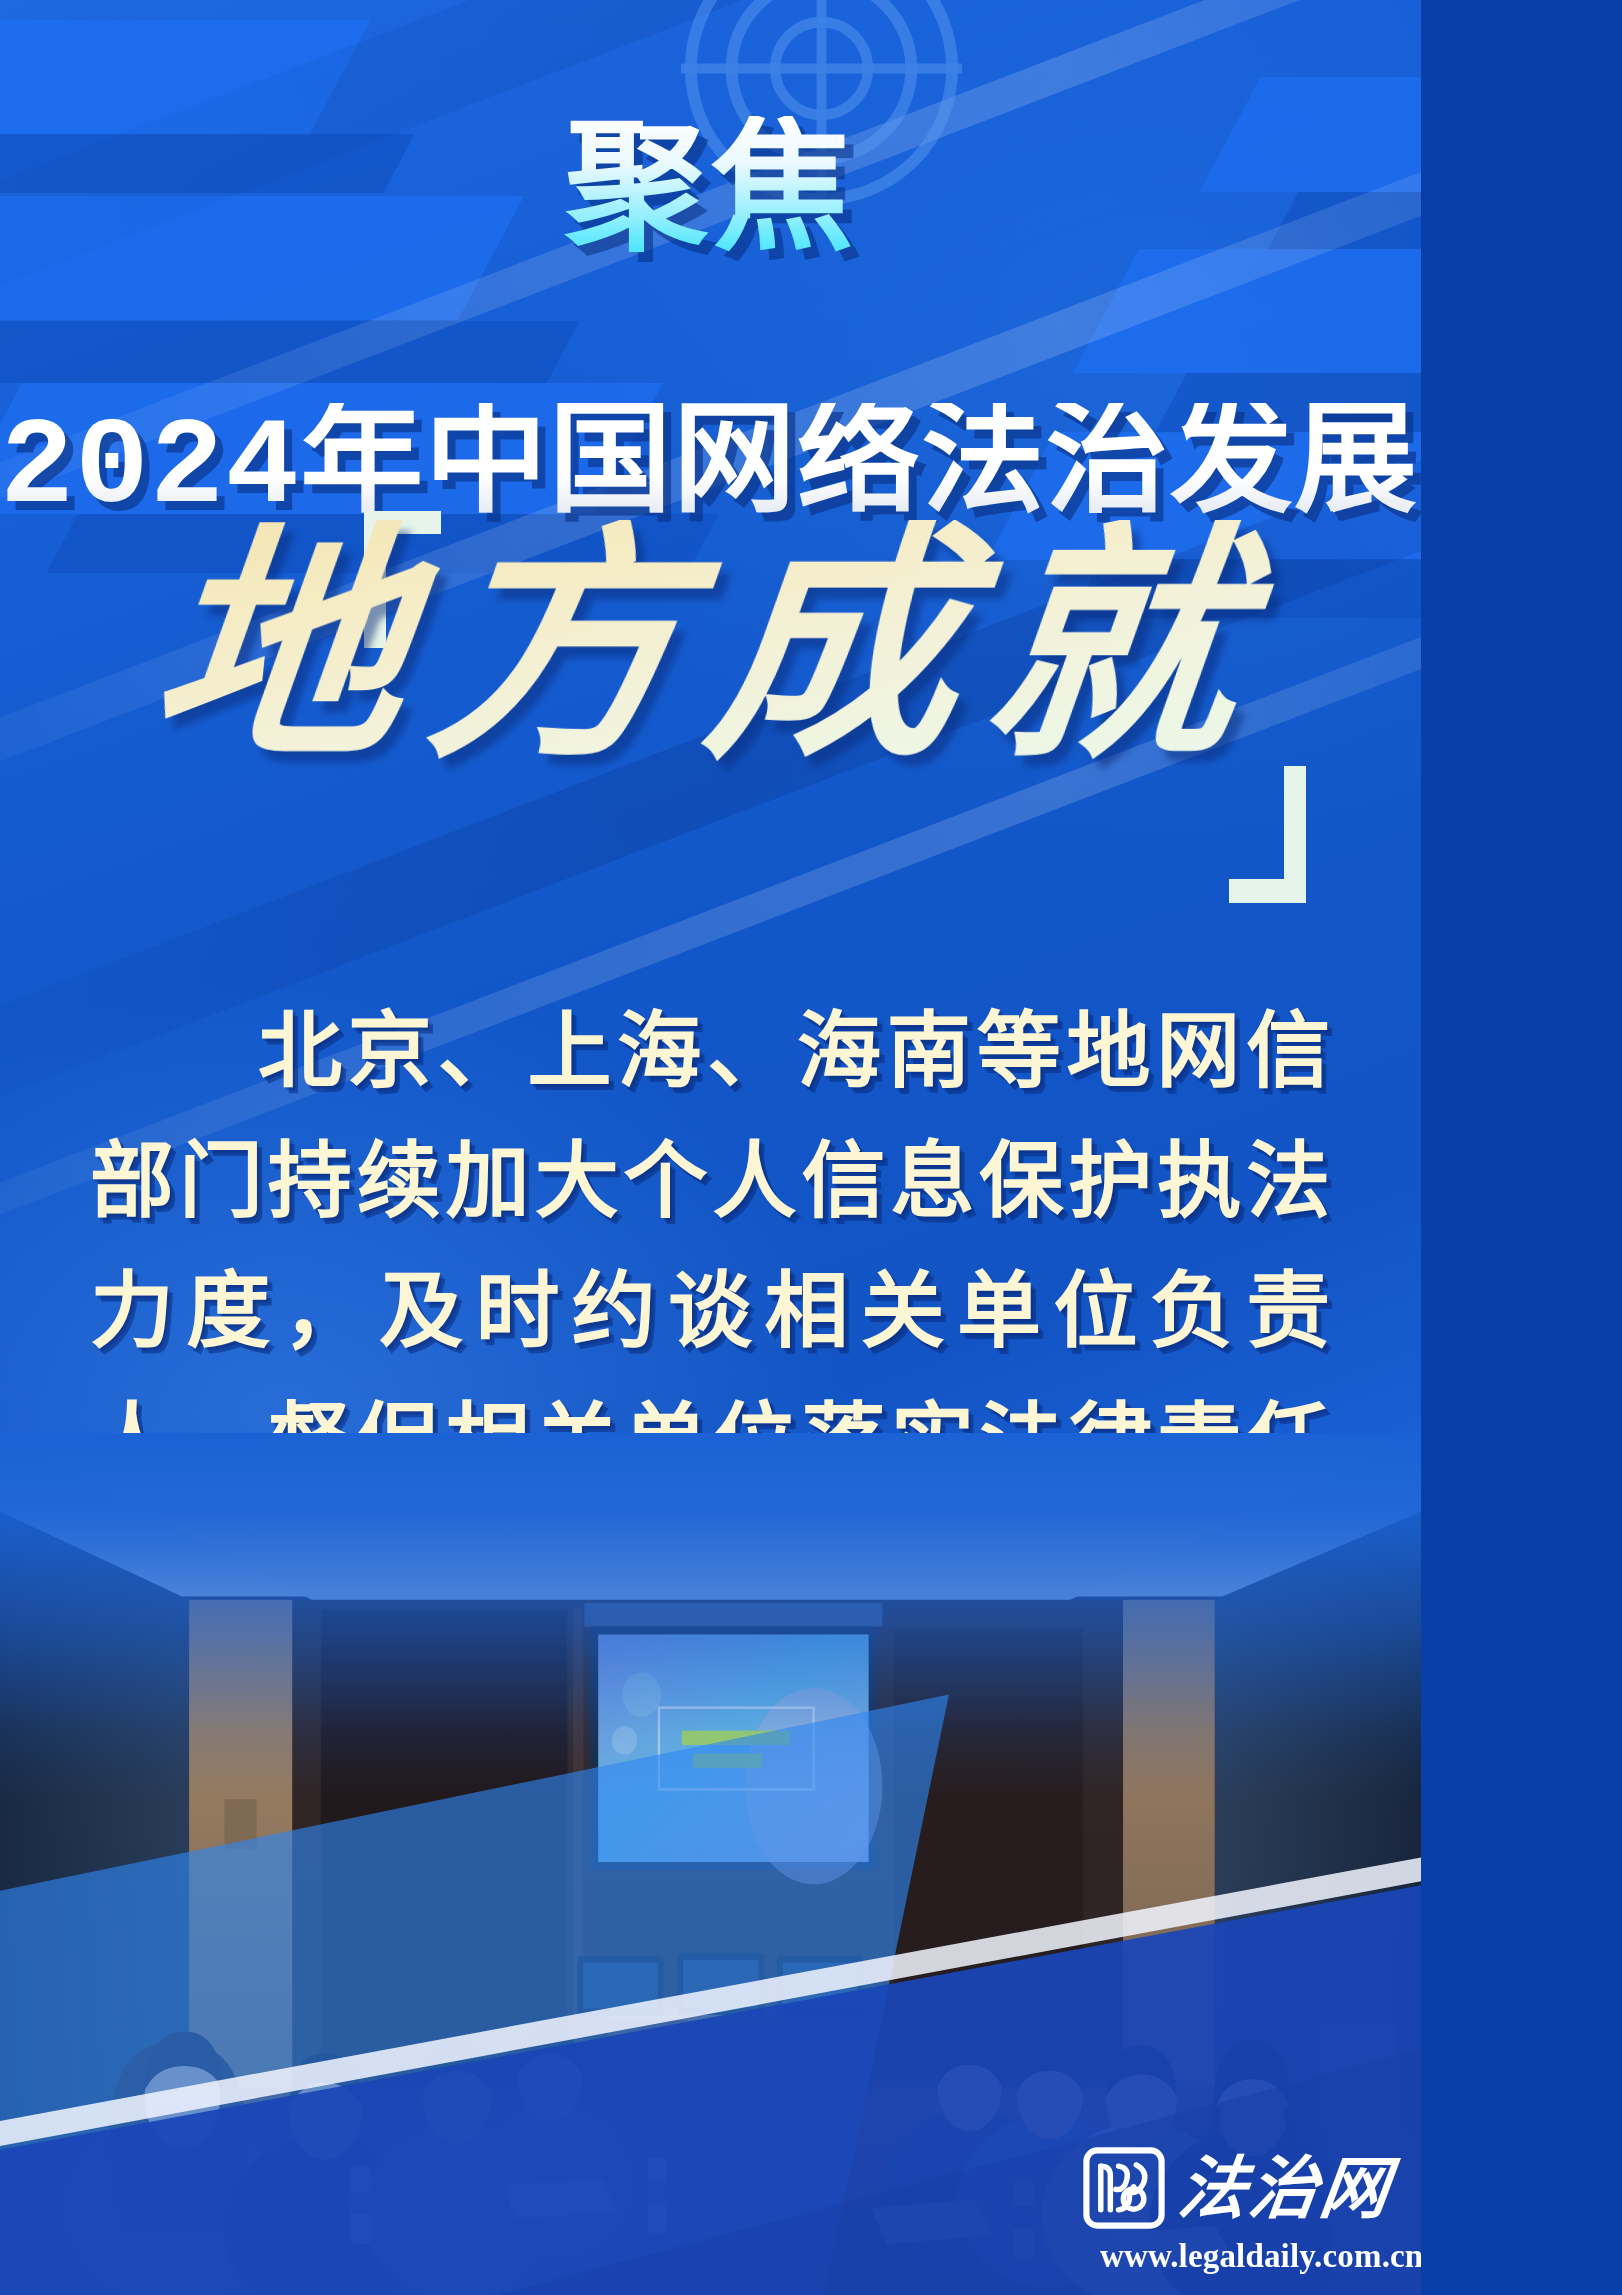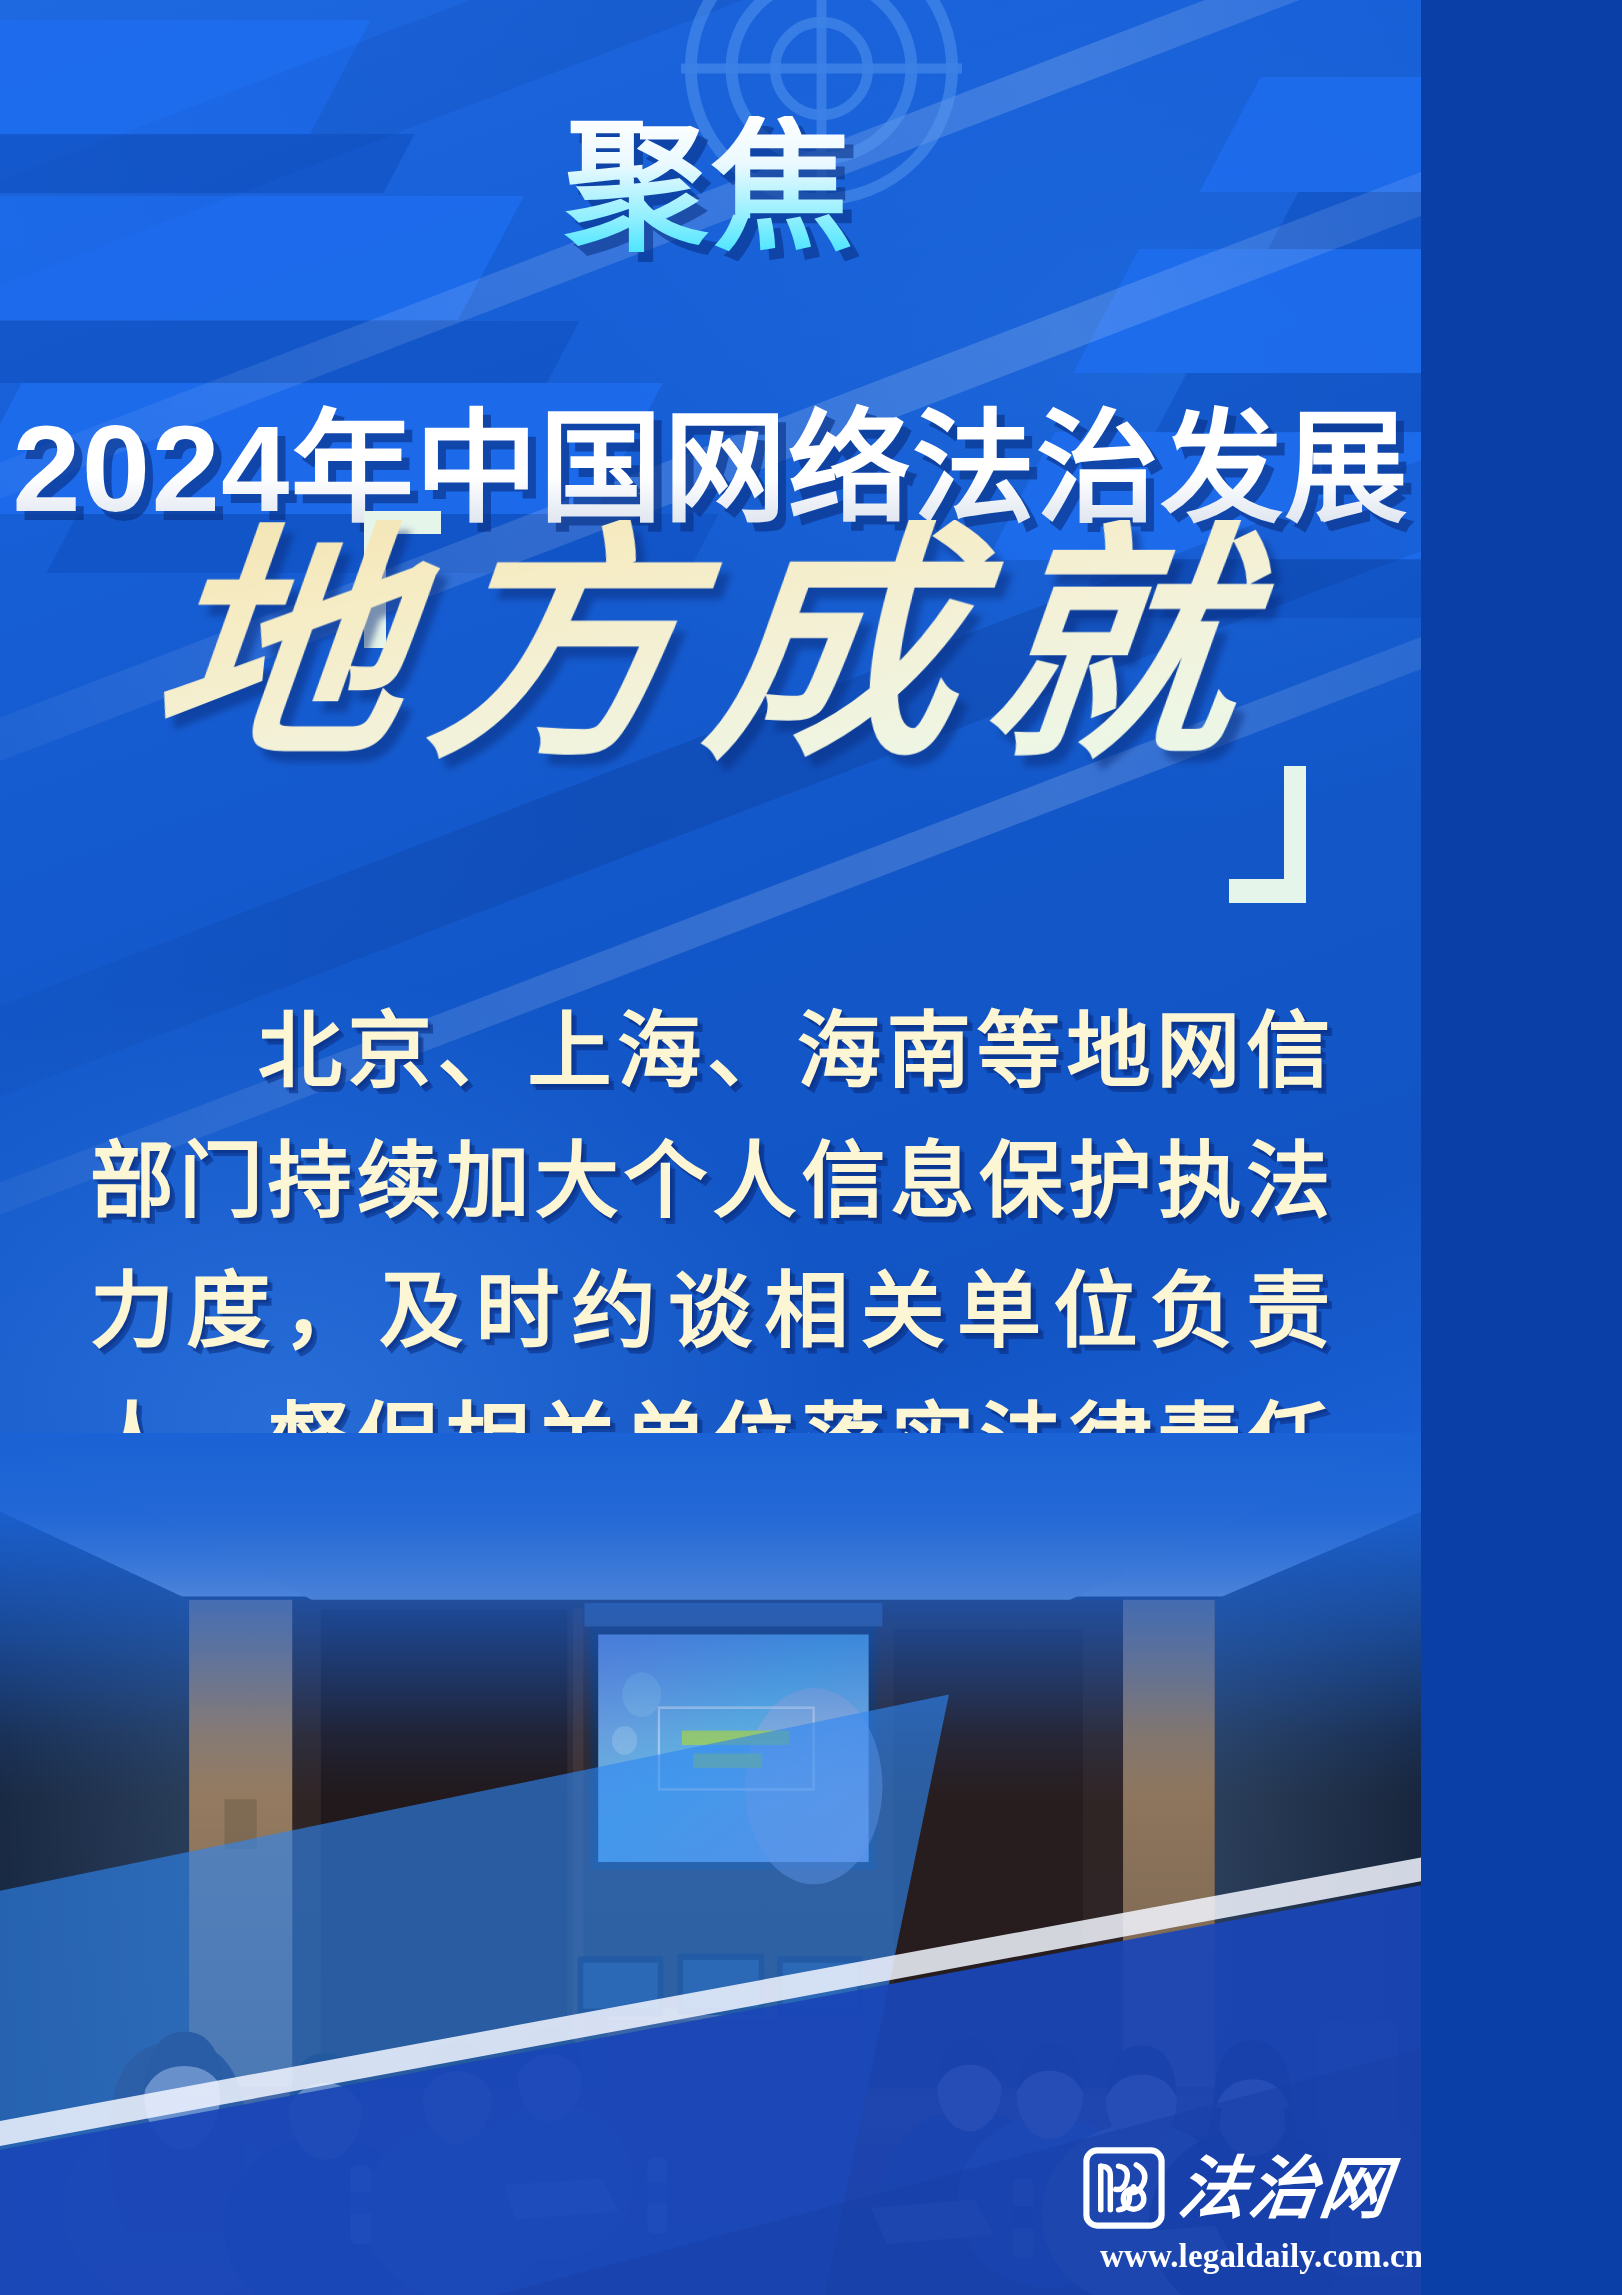--- a/index.html
+++ b/index.html
@@ -75,33 +75,32 @@
     color:transparent;
     -webkit-text-fill-color:transparent;
     filter:drop-shadow(9.2px 10.5px 0 rgba(8,45,128,.55));
     font-family:"DejaVu Sans","Liberation Sans",sans-serif;
   }
 
   
   .headline{
     position:absolute;
     left:0; right:0; top:321px;
-    text-align:center;
     font-size:123px;
     line-height:1.08;
     font-weight:900;
     letter-spacing:.01em;
     white-space:nowrap;
     background:linear-gradient(180deg,#ffffff 0%,#ffffff 55%,#eaeef5 78%,#d7dfeb 100%);
     -webkit-background-clip:text;
     background-clip:text;
     color:transparent;
     -webkit-text-fill-color:transparent;
     filter:drop-shadow(8.5px 9.8px 0 rgba(10,48,130,.62));
-    font-family:Liberation Sans, sans-serif;
+    font-family:Liberation Mono, monospace;
   }
 
   
   .calli-wrap{
     position:absolute;
     left:0; right:0; top:504px;
     height:366px;
   }
   .bracket{
     position:absolute;

